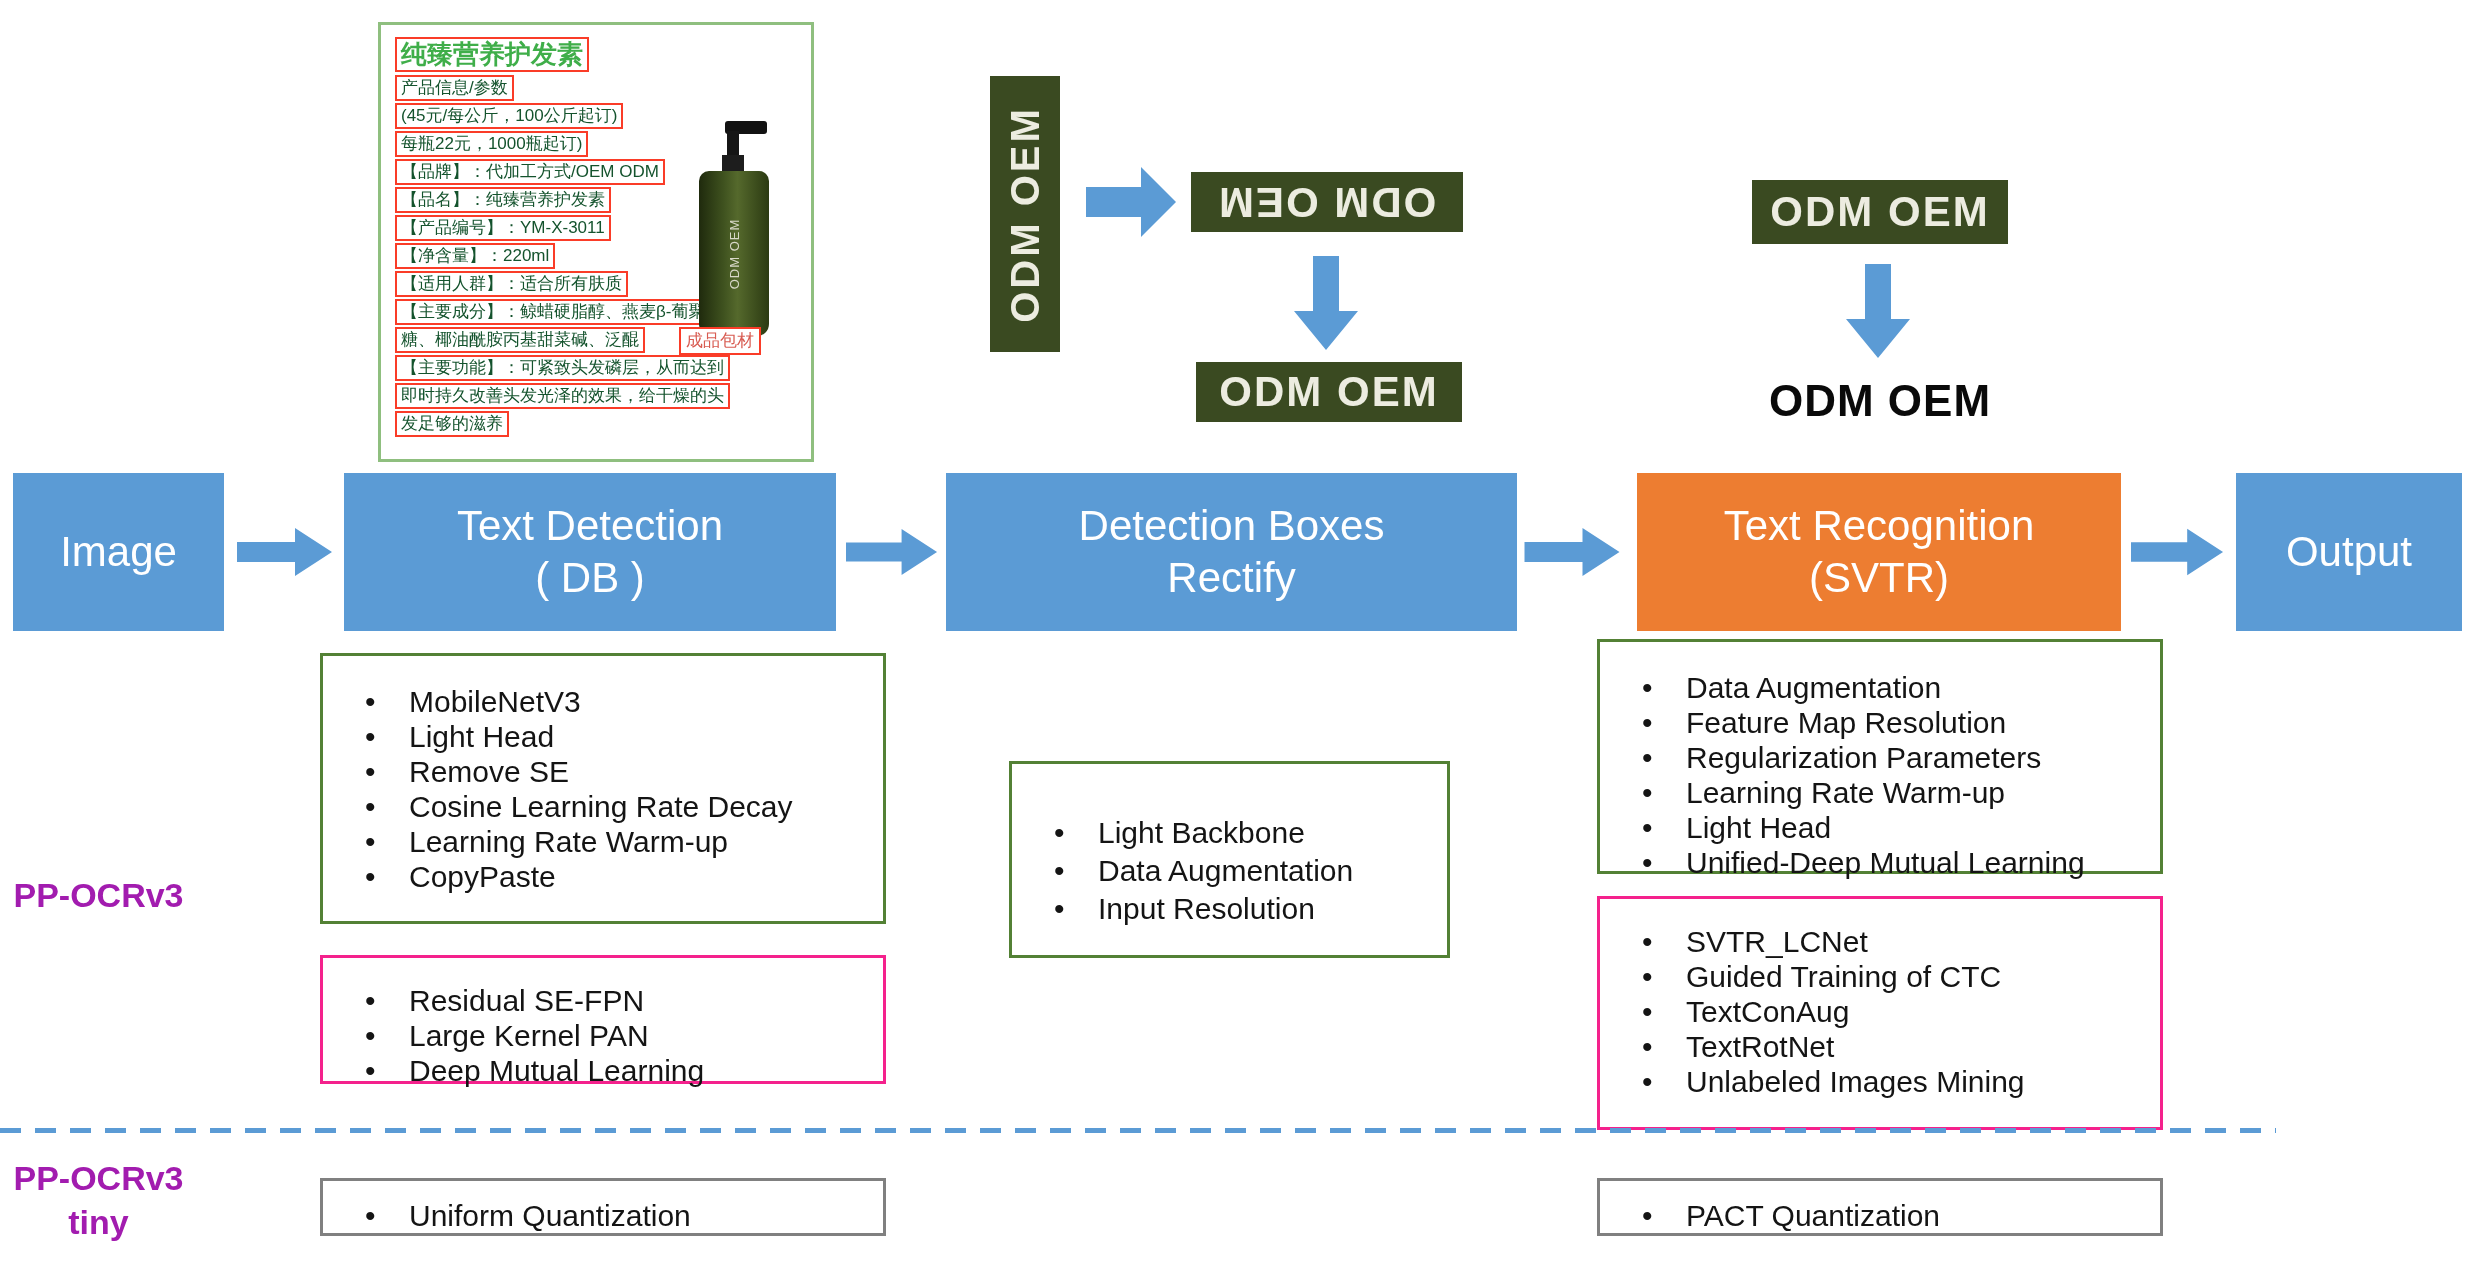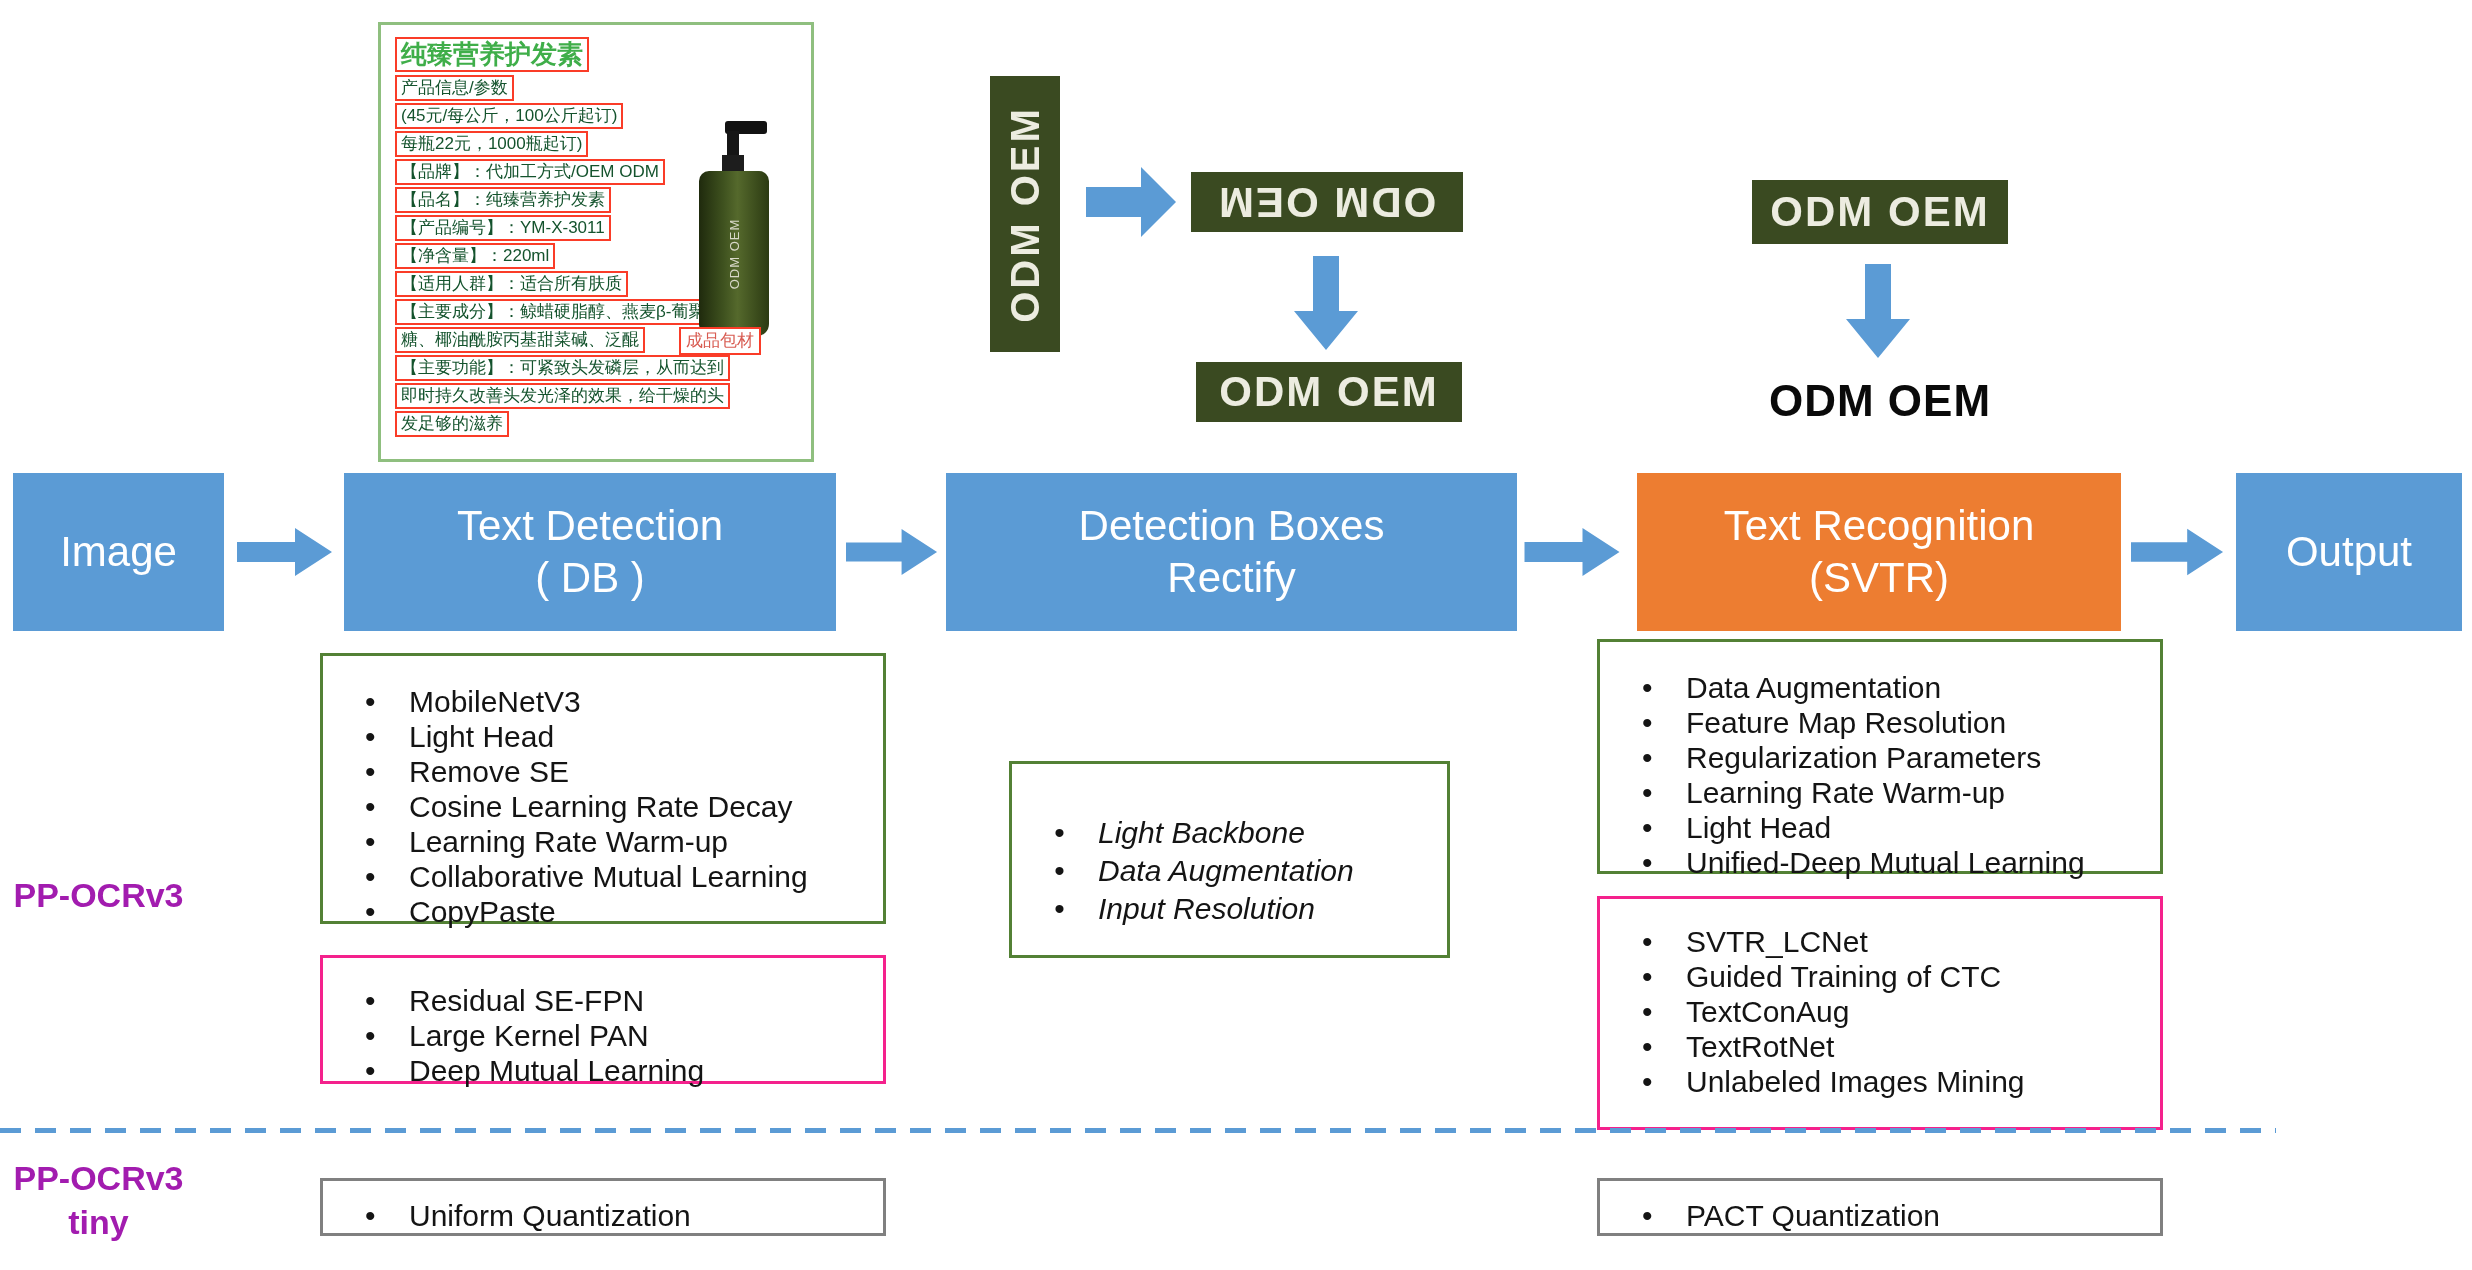--- a/index.html
+++ b/index.html
@@ -70,21 +70,21 @@
   .listbox.pink { border-color: var(--pink-border, #F4218C); }
   .listbox.gray { border-color: var(--gray-border, #808080); }
   .listbox ul { list-style: none; margin: 16px; padding: 12px 8px 0 26px; }
   .listbox li { font-size: 30px; line-height: 35px; color: #141414; white-space: nowrap; }
   .listbox li::before { content: "\2022"; display: inline-block; width: 44px; }
   #det-main  { left: 320px;  top: 653px; width: 566px; height: 271px; }
   #det-extra { left: 320px;  top: 955px; width: 566px; height: 129px; }
   #det-extra ul, #rec-extra ul { padding-top: 9px; }
   #rect-main { left: 1009px; top: 761px; width: 441px; height: 197px; }
   #rect-main ul { padding-top: 34px; }
-  #rect-main li { line-height: 38px; font-style: italic; }
+  #rect-main li { line-height: 38px; }
   #rec-main  { left: 1597px; top: 639px; width: 566px; height: 235px; }
   #rec-extra { left: 1597px; top: 896px; width: 566px; height: 234px; }
   #det-tiny  { left: 320px;  top: 1178px; width: 566px; height: 58px; }
   #rec-tiny  { left: 1597px; top: 1178px; width: 566px; height: 58px; }
   #det-tiny ul, #rec-tiny ul { padding-top: 1px; }
 
   
   .row-label { position: absolute; left: 6px; width: 185px; text-align: center;
     font-size: 34px; font-weight: 700; color: #a21caf; white-space: nowrap; }
   #v3-label { top: 876px; }
@@ -206,21 +206,20 @@
     <div>Output</div>
   </div>
 
   <div class="listbox" id="det-main">
     <ul>
       <li>MobileNetV3</li>
       <li>Light Head</li>
       <li>Remove SE</li>
       <li>Cosine Learning Rate Decay</li>
       <li>Learning Rate Warm-up</li>
-      <li>Collaborative Mutual Learning</li>
       <li>CopyPaste</li>
     </ul>
   </div>
 
   <div class="listbox pink" id="det-extra">
     <ul>
       <li>Residual SE-FPN</li>
       <li>Large Kernel PAN</li>
       <li>Deep Mutual Learning</li>
     </ul>

